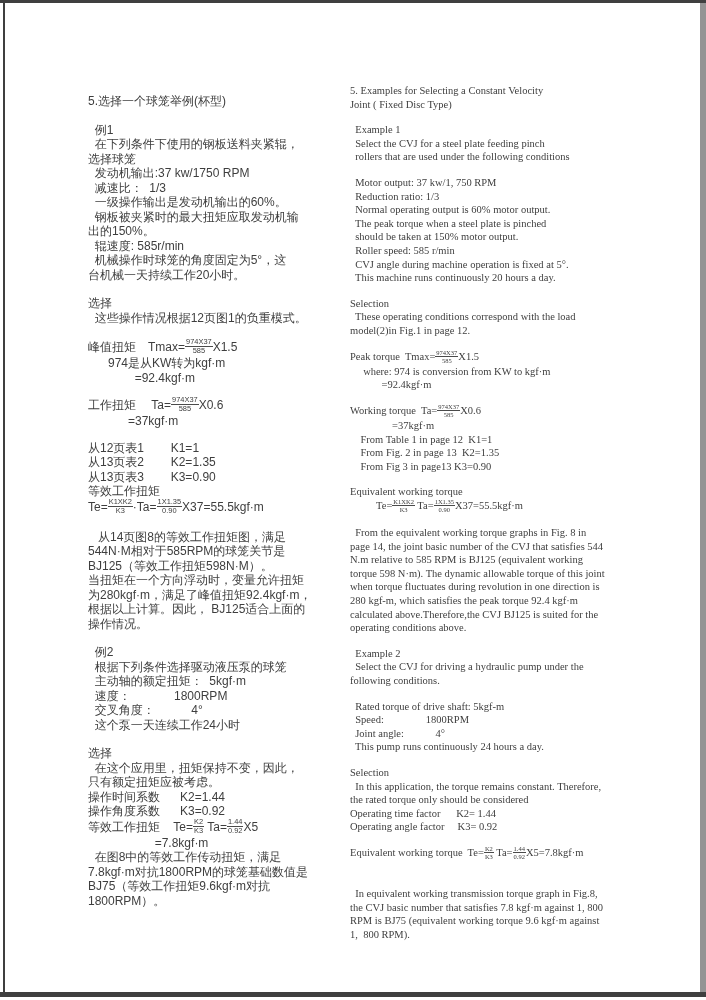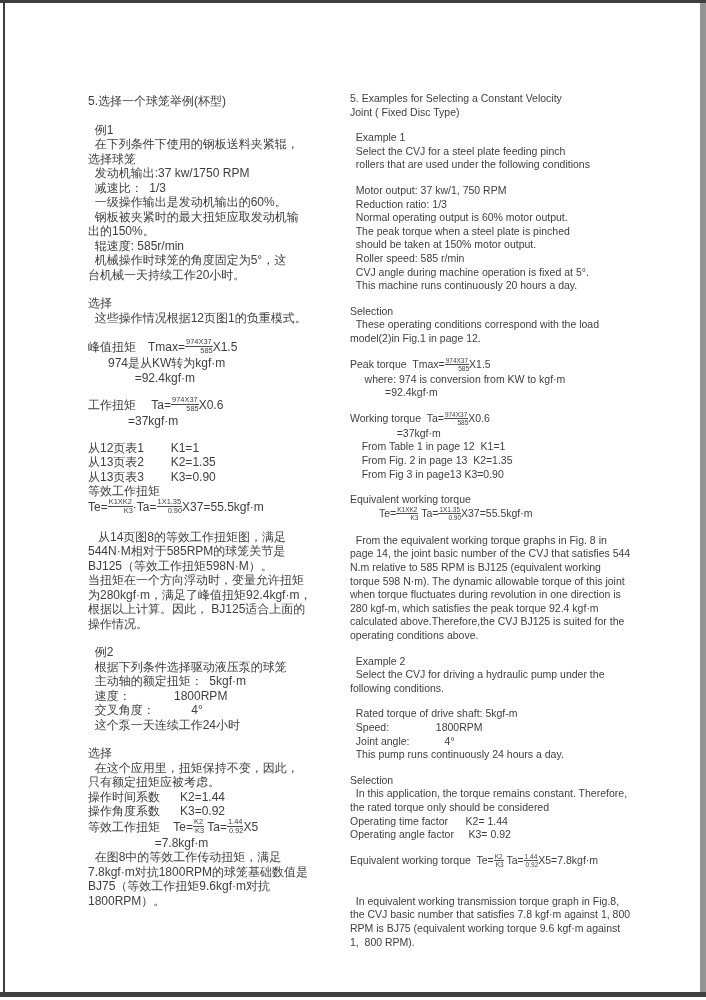--- a/index.html
+++ b/index.html
@@ -24,29 +24,29 @@
     position: absolute;
     color: #3e3e3e;
     white-space: pre;
   }
   .col-cn {
     left: 88px; top: 94px; width: 260px;
     font-size: 12px; line-height: 14.5px;
     font-family: Liberation Sans, sans-serif;
   }
   .col-en {
-    left: 350px; top: 92px; width: 330px;
+    left: 350px; top: 84px; width: 330px;
     font-size: 10.5px; line-height: 13.6px;
-    font-family: Liberation Sans, sans-serif;
+    font-family: Liberation Serif, serif;
   }
   .line { white-space: pre; }
   .frac {
     display: inline-flex;
     flex-direction: column;
-    align-items: flex-end;
+    align-items: center;
     vertical-align: middle;
     line-height: 1.08;
     font-size: 0.62em;
     transform: translateY(-1px);
   }
   .frac .num {
     display: block;
     border-bottom: 1px solid #4a4a4a;
     padding: 0 1px;
   }

